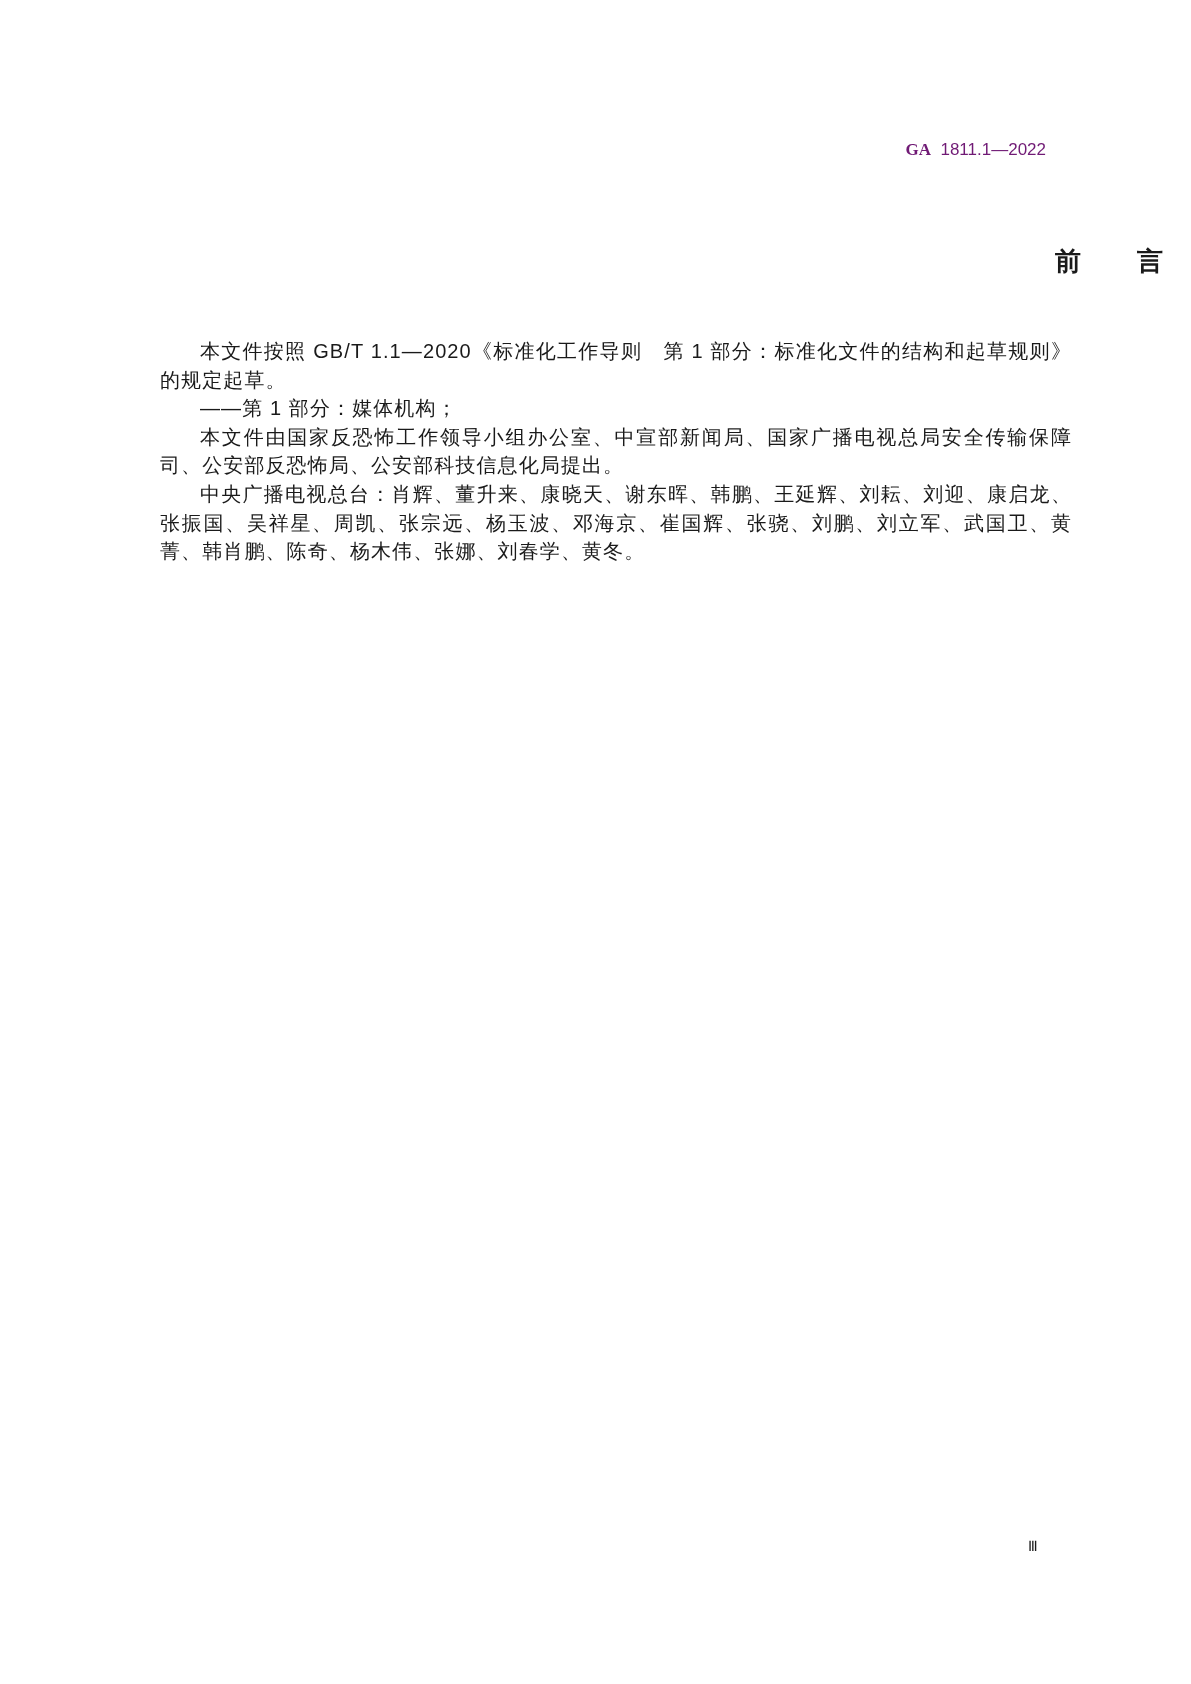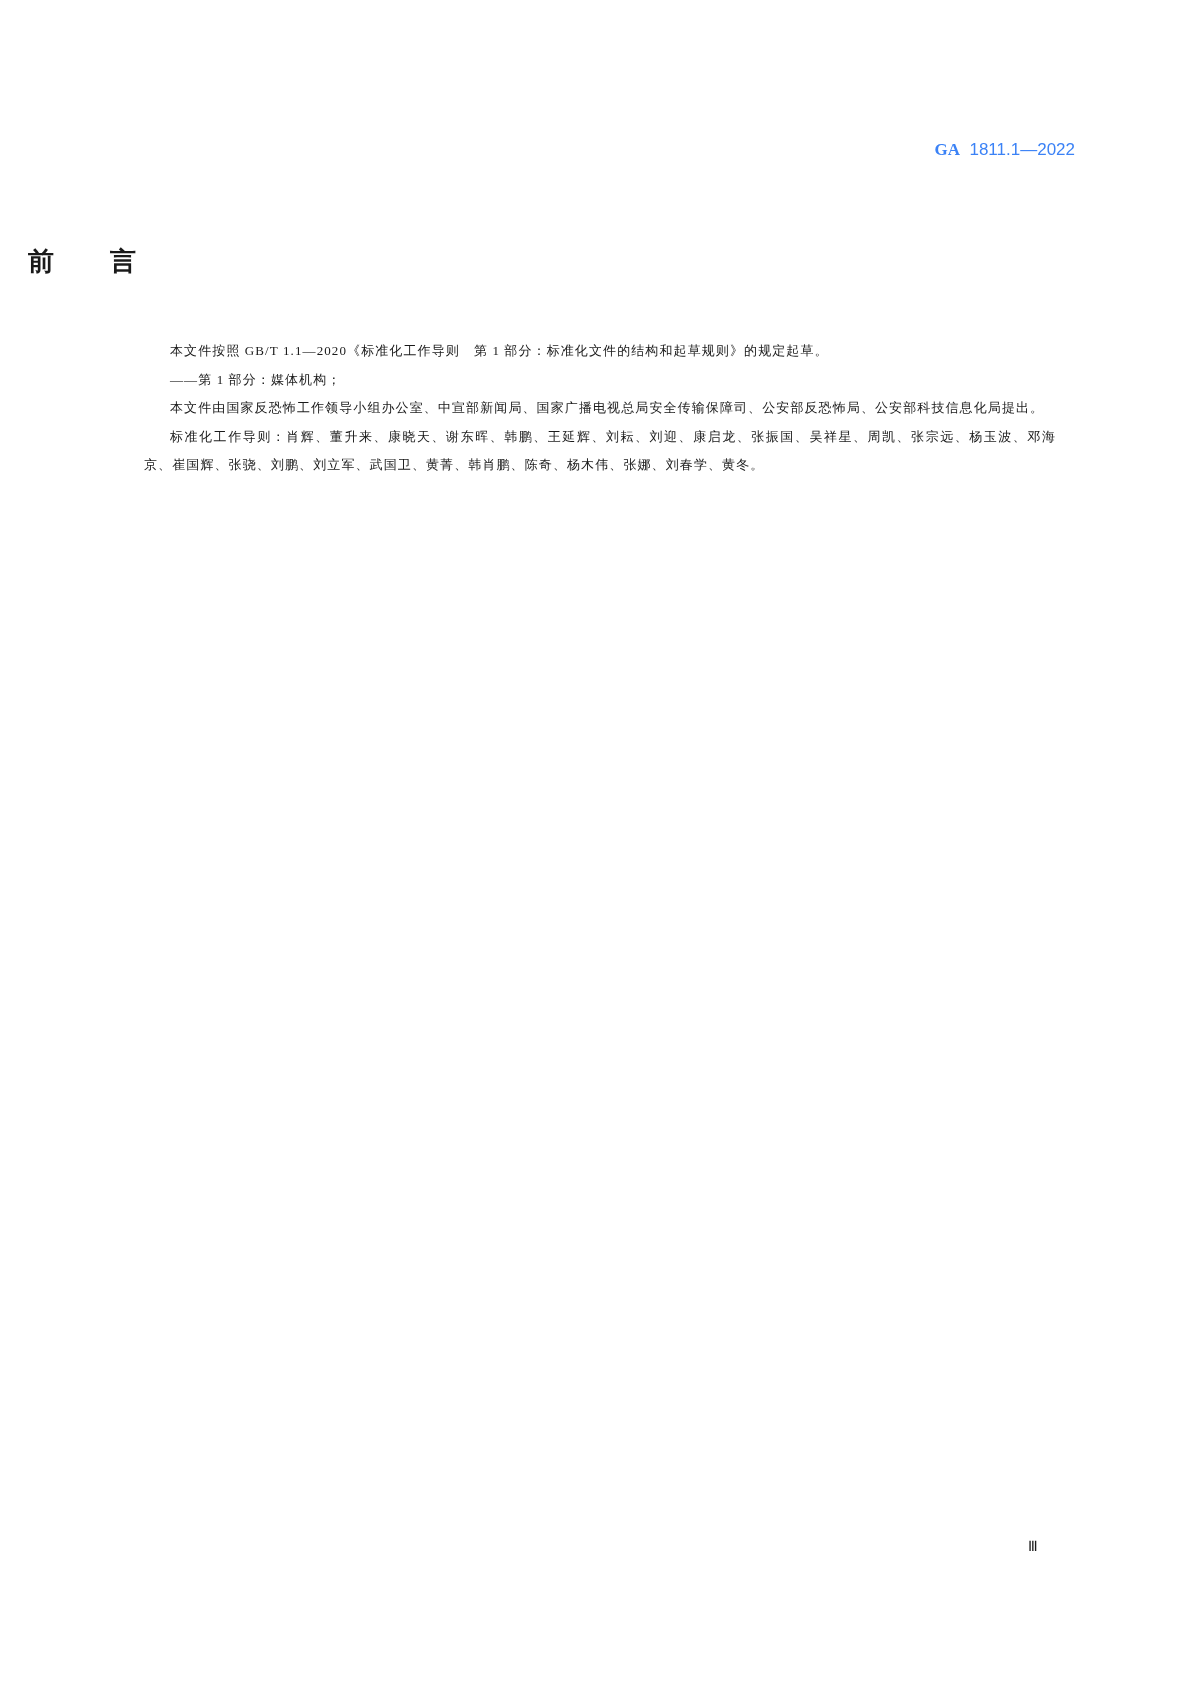--- a/index.html
+++ b/index.html
@@ -1,31 +1,31 @@
 <!DOCTYPE html>
 <html><head>
   <meta charset="utf-8">
   <style>
     html, body { margin: 0; padding: 0; background: #ffffff; }
     body { width: 1191px; height: 1684px; position: relative; overflow: hidden; color: #1a1a1a; }
     .std-number {
-      position: absolute; top: 140px; right: 116px;
-      font-family: "Liberation Sans", sans-serif; font-size: 17px; color: #3b82f6;
+      position: absolute; top: 140px; right: 145px;
+      font-family: "Liberation Sans", sans-serif; font-size: 17px; color: #701a75;
       white-space: pre;
     }
     .std-number .prefix { font-family: "Liberation Serif", serif; font-weight: bold; }
     .title {
       position: absolute; top: 244px; left: 0; width: 100%;
-      text-align: left; font-family: "DejaVu Sans", sans-serif;
+      text-align: right; font-family: "DejaVu Sans", sans-serif;
       font-size: 26px; font-weight: bold; letter-spacing: 0;
     }
     .title span { display: inline-block; margin: 0 28px; }
     .body {
-      position: absolute; top: 337px; left: 144px; width: 912px;
-      font-family: Liberation Serif, serif; font-size: 13px; line-height: 28.6px;
+      position: absolute; top: 337px; left: 160px; width: 912px;
+      font-family: Liberation Sans, sans-serif; font-size: 20px; line-height: 28.6px;
       text-align: justify; letter-spacing: 1.1px;
     }
     .body p { margin: 0; text-indent: 2em; }
     .body p.dash { text-indent: 2em; }
     .page-num {
       position: absolute; top: 1538px; left: 1028px;
       font-family: "Liberation Serif", serif; font-size: 14px; letter-spacing: -1px;
     }
   </style>
 </head>
@@ -34,16 +34,16 @@
 <div class="std-number"><span class="prefix">GA</span>  <span>1811.1—2022</span></div>
 
 <div class="title">
   <span>前</span><span>言</span>
 </div>
 
 <div class="body">
   <p>本文件按照 GB/T 1.1—2020《标准化工作导则　第 1 部分：标准化文件的结构和起草规则》的规定起草。</p>
   <p class="dash">——第 1 部分：媒体机构；</p>
   <p>本文件由国家反恐怖工作领导小组办公室、中宣部新闻局、国家广播电视总局安全传输保障司、公安部反恐怖局、公安部科技信息化局提出。</p>
-  <p>标准化工作导则：肖辉、董升来、康晓天、谢东晖、韩鹏、王延辉、刘耘、刘迎、康启龙、张振国、吴祥星、周凯、张宗远、杨玉波、邓海京、崔国辉、张骁、刘鹏、刘立军、武国卫、黄菁、韩肖鹏、陈奇、杨木伟、张娜、刘春学、黄冬。</p>
+  <p>中央广播电视总台：肖辉、董升来、康晓天、谢东晖、韩鹏、王延辉、刘耘、刘迎、康启龙、张振国、吴祥星、周凯、张宗远、杨玉波、邓海京、崔国辉、张骁、刘鹏、刘立军、武国卫、黄菁、韩肖鹏、陈奇、杨木伟、张娜、刘春学、黄冬。</p>
 </div>
 
 <div class="page-num">Ⅲ</div>
 
 </body></html>

